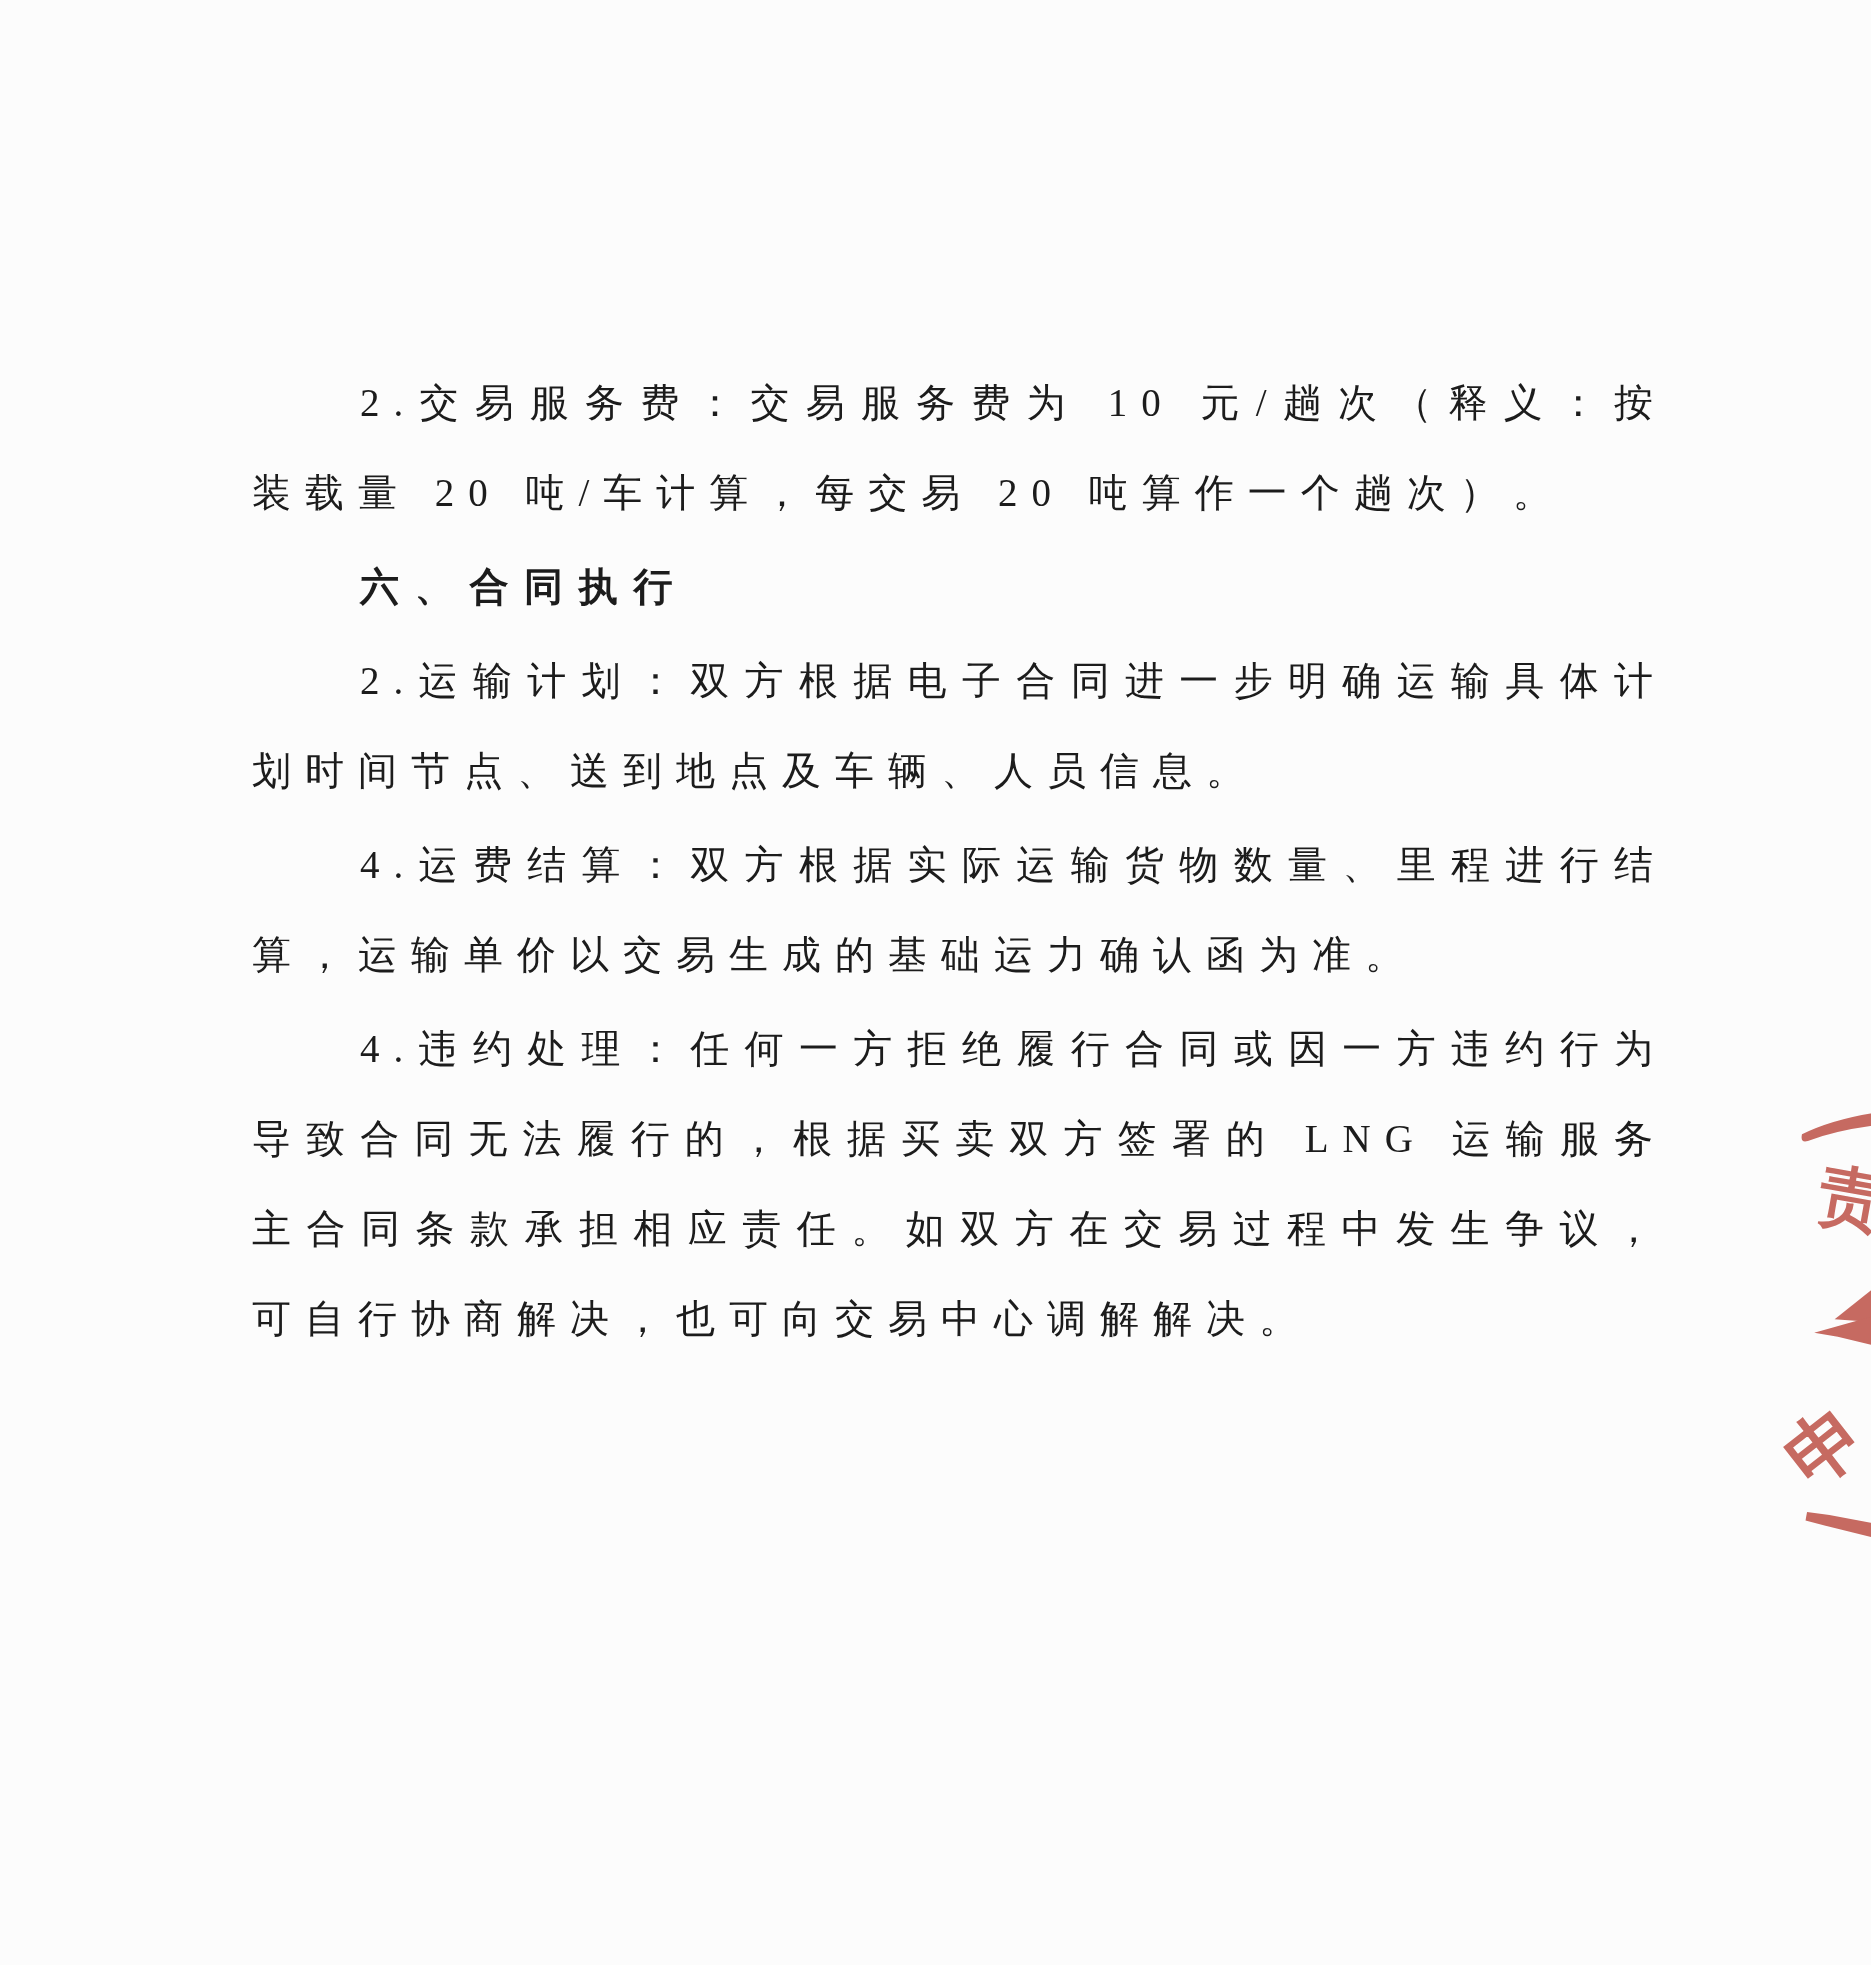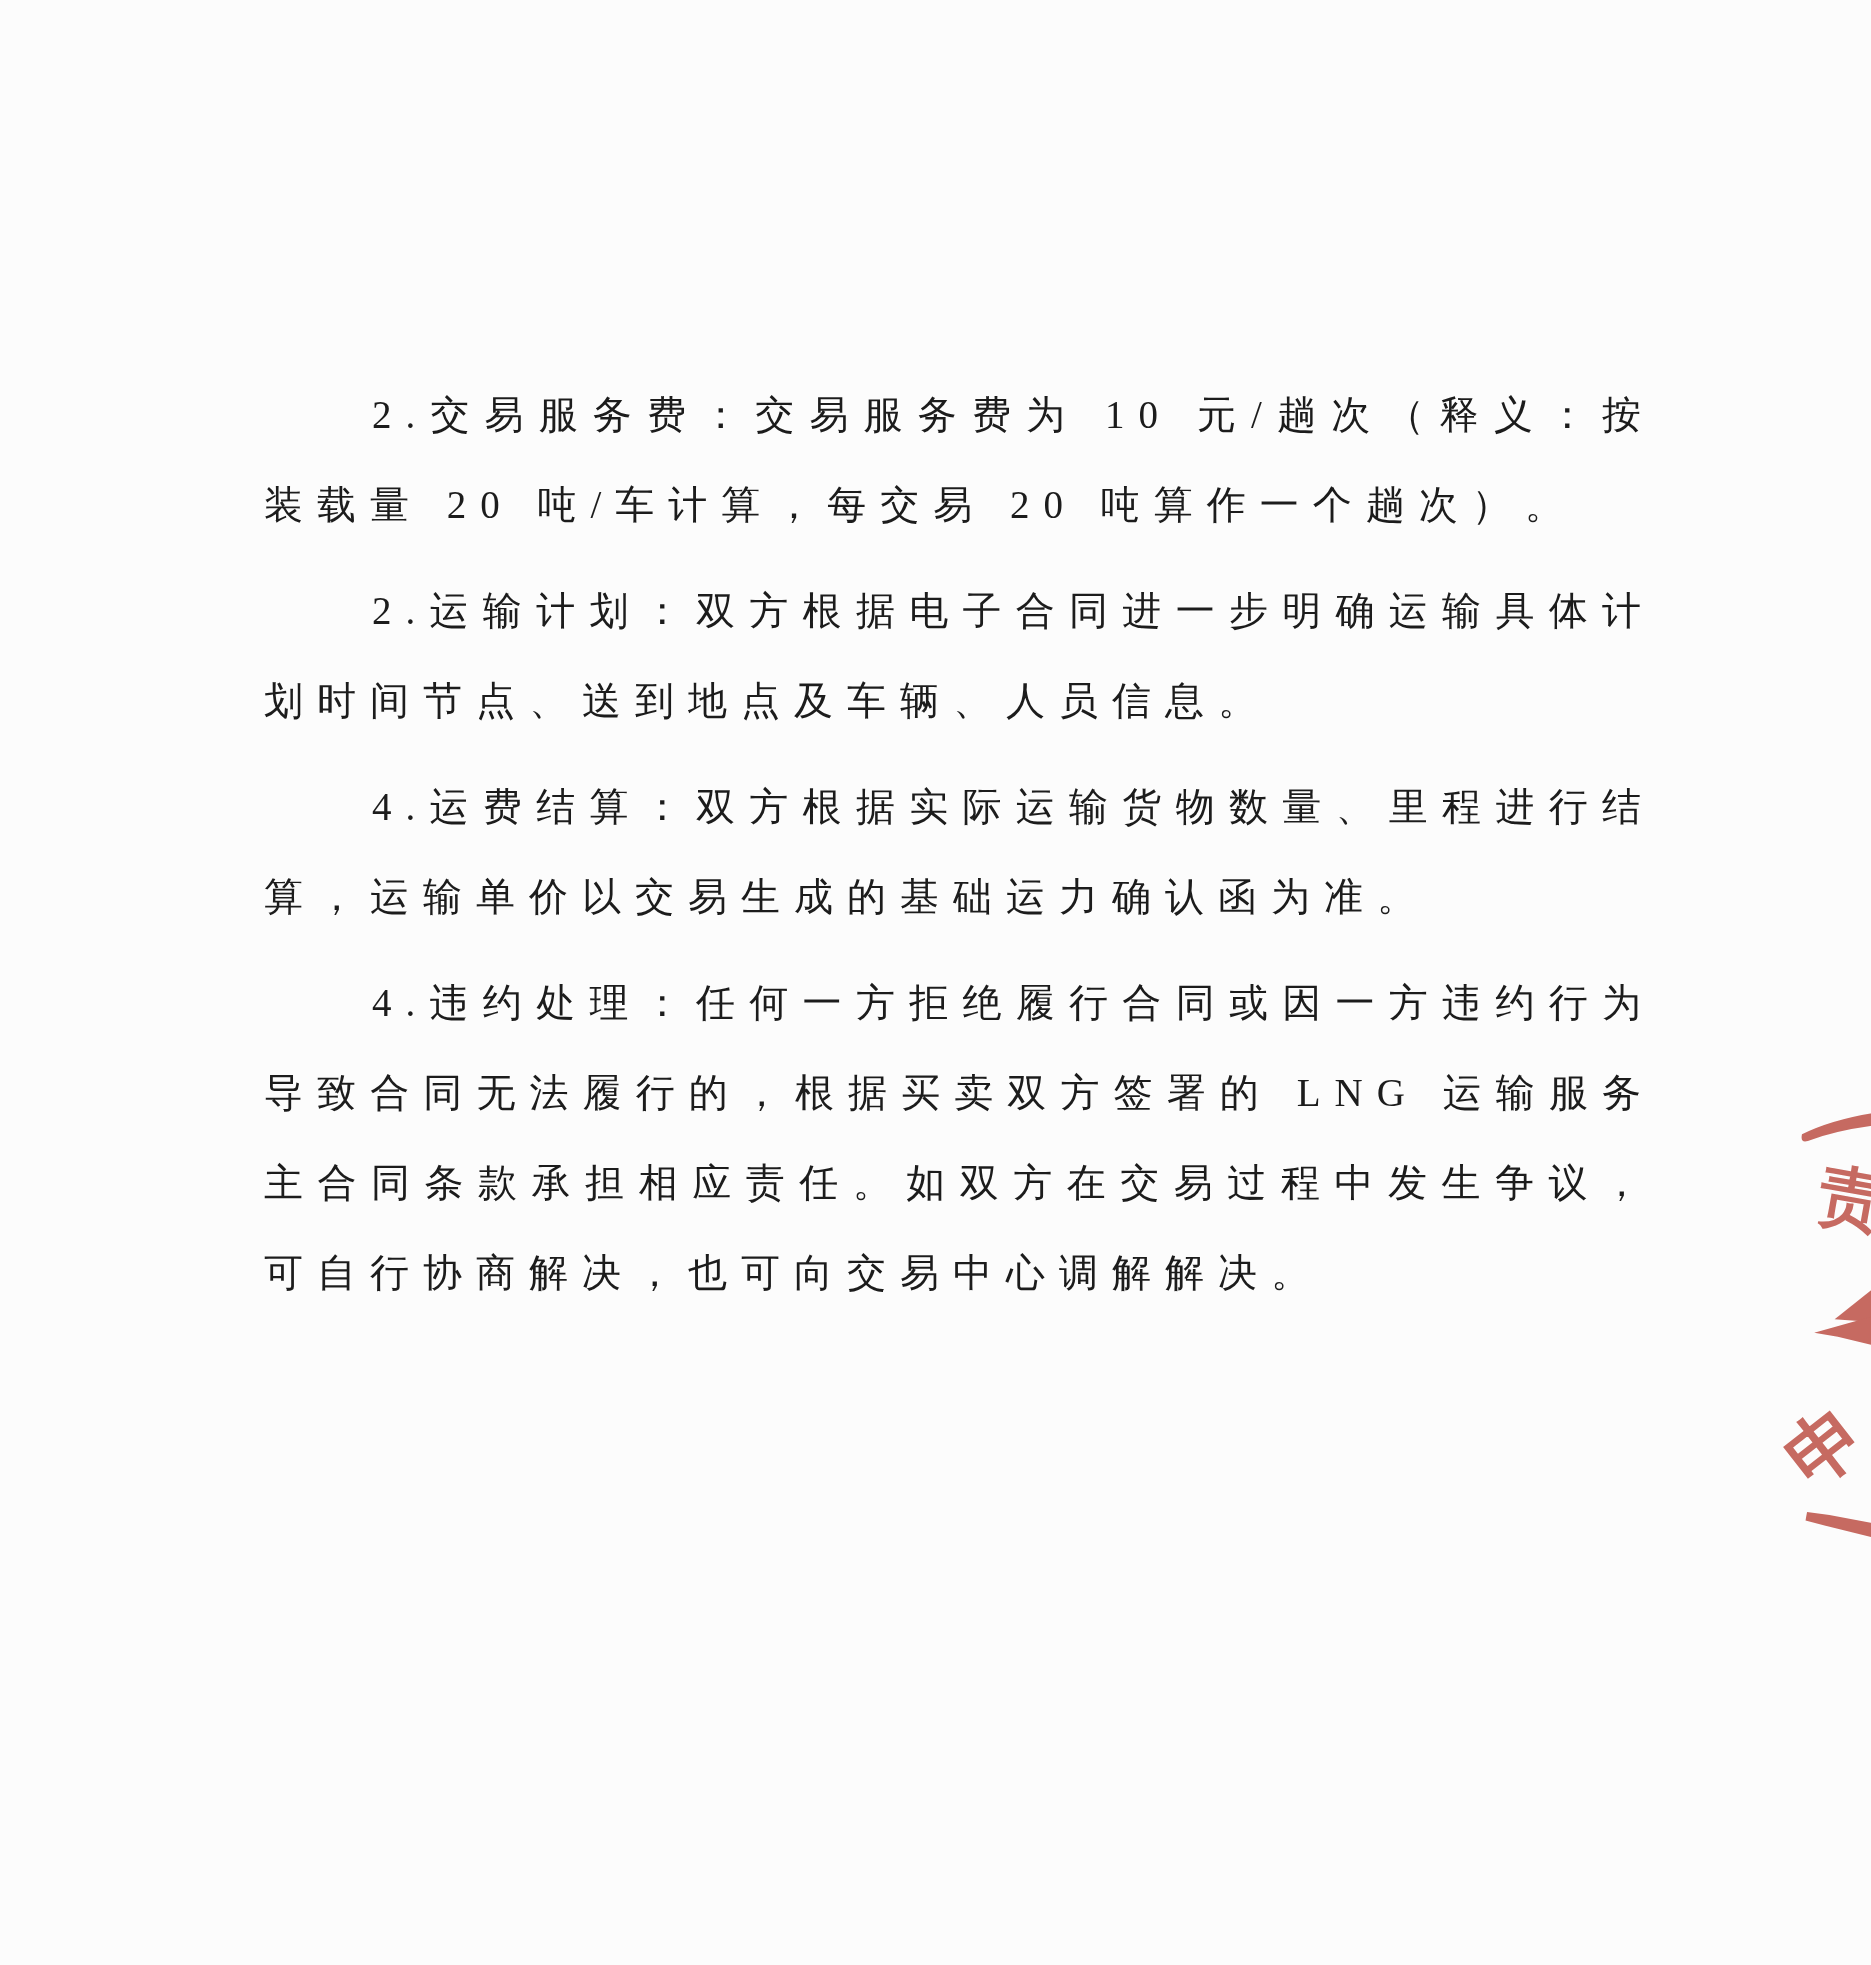--- a/index.html
+++ b/index.html
@@ -19,21 +19,21 @@
     inset: 0;
   }
   .content {
     position: absolute;
     left: 248px;
     top: 354px;
     width: 1423px;
     color: #1c1c1c;
   }
   .content p, .content h2 {
-    margin: 16px;
+    margin: 4px;
     font-size: 39px;
     line-height: 90px;
     letter-spacing: 14px;
     text-indent: 108px;
     text-align: justify;
     text-justify: inter-character;
     font-weight: 400;
   }
   .content h2 {
     font-weight: 700;
@@ -49,20 +49,21 @@
     font-weight: 700;
   }
 </style>
 </head>
 <body>
 
 <div class="page">
 
   <main class="content">
     <p class="body">2.交易服务费：交易服务费为 10 元/趟次（释义：按装载量 20 吨/车计算，每交易 20 吨算作一个趟次）。</p>
+    <h2 class="heading">六、合同执行</h2>
     <p class="body">2.运输计划：双方根据电子合同进一步明确运输具体计划时间节点、送到地点及车辆、人员信息。</p>
     <p class="body">4.运费结算：双方根据实际运输货物数量、里程进行结算，运输单价以交易生成的基础运力确认函为准。</p>
     <p class="body">4.违约处理：任何一方拒绝履行合同或因一方违约行为导致合同无法履行的，根据买卖双方签署的 LNG 运输服务主合同条款承担相应责任。如双方在交易过程中发生争议，可自行协商解决，也可向交易中心调解解决。</p>
 
   </main>
 
   <svg class="seal" style="left:1786px; top:1097px;" width="134" height="157" viewBox="0 0 340 400">
     <path d="M40,95 Q150,40 340,28 L340,62 Q160,72 55,112 Q35,118 40,95 Z" fill="#bf564c"></path>
     <text x="75" y="300" font-size="165" transform="rotate(10 75 300)" fill="#bf564c">责任</text>
   </svg>

